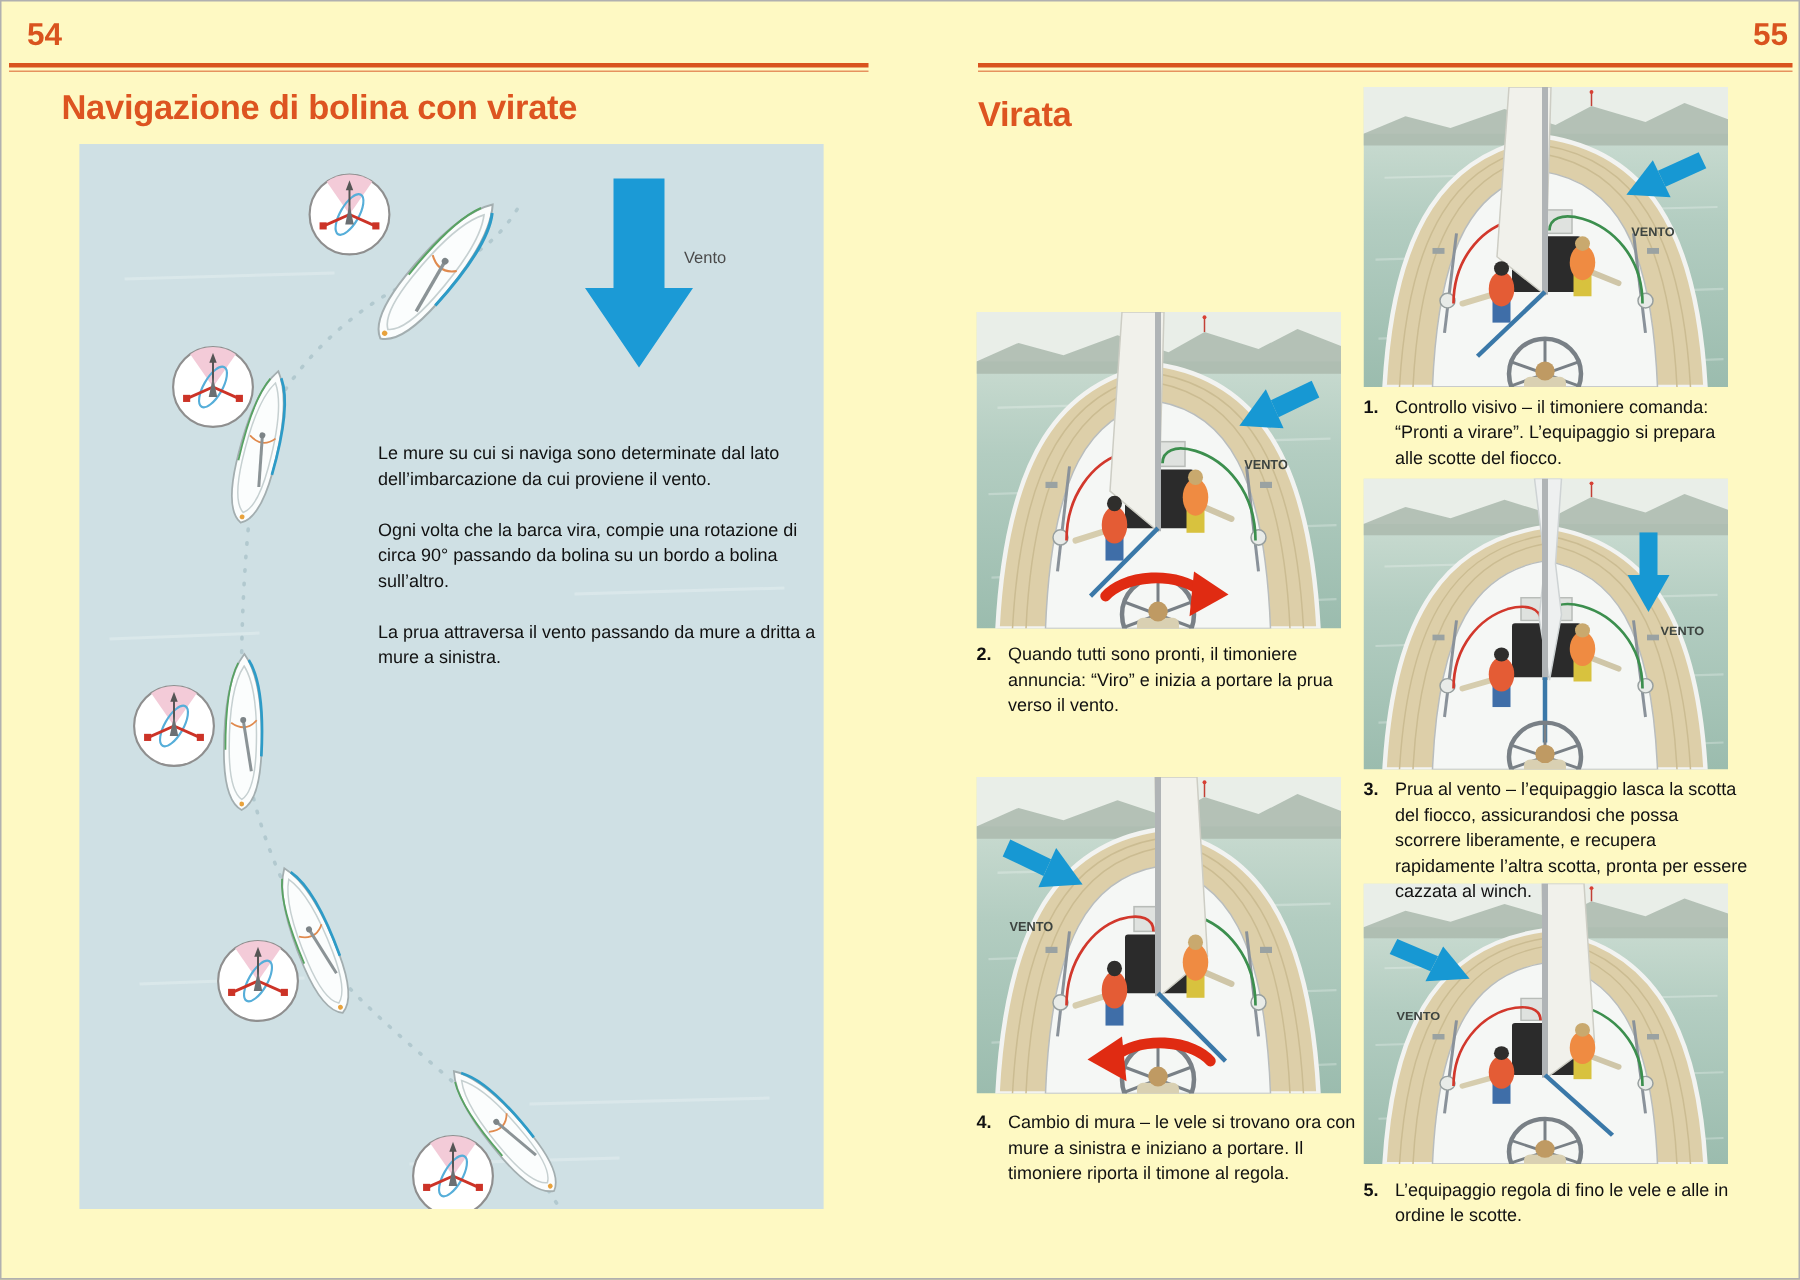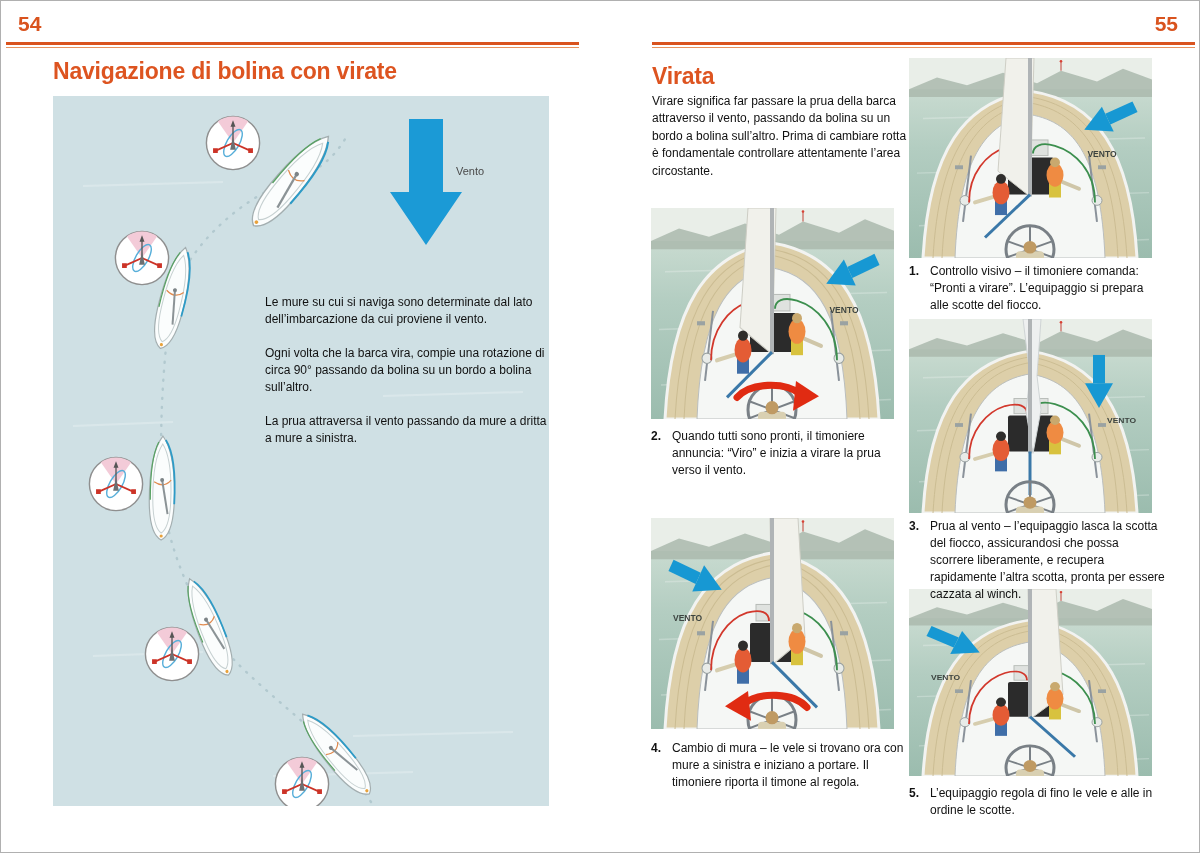--- a/index.html
+++ b/index.html
@@ -1,47 +1,47 @@
 <!DOCTYPE html>
 <html><head>
 <meta charset="utf-8">
 <style>
   :root{ --accent:#d9531e; --rulelight:#e6925f; --panel:#cfe0e4; --wind:#1798d3; }
   html,body{margin:0;padding:0;background:#9a9a9a;}
-  .spread{position:relative;width:1200px;height:853px;background:#ffffff;
+  .spread{position:relative;width:1200px;height:853px;background:#fef9c3;
     border:1px solid #b0b0b0;box-sizing:border-box;overflow:hidden;
     font-family:"Liberation Sans",sans-serif;color:#111;}
   .pagenum{position:absolute;top:11px;font-size:21px;font-weight:700;color:var(--accent);}
-  .pagenum.left{left:17px;} .pagenum.right{right:21px;text-align:center;}
+  .pagenum.left{left:17px;} .pagenum.right{right:7px;text-align:center;}
   .rule{position:absolute;top:41px;}
   .rule .thick{height:3px;background:var(--accent);}
   .rule .thin{height:1px;background:var(--rulelight);margin-top:2px;}
   .title{position:absolute;font-size:23px;font-weight:700;color:#dd5420;letter-spacing:-.2px;}
   .panel{position:absolute;left:52px;top:95px;width:496px;height:710px;background:var(--panel);}
   .panel svg{position:absolute;left:0;top:0;display:block;}
   .panel-text{position:absolute;left:196px;top:198px;width:300px;font-size:12px;line-height:1.42;}
-  .panel-text p{margin:0 0 17px 16px;}
+  .panel-text p{margin:0 0 17px 3px;}
   .intro{position:absolute;left:651px;top:92px;width:256px;font-size:12px;line-height:1.45;}
   .img{position:absolute;}
   .img svg{display:block;width:100%;height:100%;}
   .cap{position:absolute;display:flex;font-size:12px;line-height:1.42;}
   .cap .n{font-weight:700;width:21px;flex:none;}
   .cap .t{flex:1;}
 </style>
 </head>
 <body>
 
 <div class="spread">
 
   <div class="pagenum left">54</div>
   <div class="rule" style="left:5px;width:573px;">
     <div class="thick"></div>
     <div class="thin"></div>
   </div>
-  <div class="title" style="left:52px;top:57px;">Navigazione di bolina con virate</div>
+  <div class="title" style="left:40px;top:57px;">Navigazione di bolina con virate</div>
 
   <div class="panel">
     <svg width="496" height="710" viewBox="0 0 496 710">
       <rect x="0" y="0" width="496" height="710" fill="#cfe0e4"></rect>
 
       <g stroke="#e2edef" stroke-width="2" opacity="0.6">
         <line x1="30" y1="90" x2="170" y2="86"></line>
           <line x1="330" y1="300" x2="470" y2="296"></line>
         <line x1="40" y1="560" x2="150" y2="556"></line>
           <line x1="300" y1="640" x2="460" y2="636"></line>
@@ -117,21 +117,20 @@
       <p>La prua attraversa il vento passando da mure a dritta a mure a sinistra.</p>
     </div>
   </div>
 
   <div class="pagenum right">55</div>
   <div class="rule" style="left:651px;width:543px;">
     <div class="thick"></div>
     <div class="thin"></div>
   </div>
   <div class="title" style="left:651px;top:62px;">Virata</div>
-  <div class="intro">Virare significa far passare la prua della barca attraverso il vento, passando da bolina su un bordo a bolina sull’altro. Prima di cambiare rotta è fondamentale controllare attentamente l’area circostante.</div>
 
   <div class="img" style="left:908px;top:57px;width:243px;height:200px;">
       <svg viewBox="0 0 243 205" preserveAspectRatio="none">
         <defs>
           <linearGradient id="sea0" x1="0" y1="0" x2="0" y2="1">
             <stop offset="0" stop-color="#d4e2d8"></stop>
             <stop offset="0.45" stop-color="#b3cdc1"></stop>
             <stop offset="1" stop-color="#9bbcae"></stop>
           </linearGradient>
         </defs>
@@ -494,21 +493,21 @@
         <text x="22" y="100" text-anchor="start" font-size="8.5" font-weight="bold" fill="#3d4440">VENTO</text>
       </svg>
     </div>
 
   <div class="cap" style="left:908px;top:262px;width:252px;">
     <span class="n">1.</span>
     <span class="t">Controllo visivo – il timoniere comanda: “Pronti a virare”. L’equipaggio si prepara alle scotte del fiocco.</span>
   </div>
   <div class="cap" style="left:650px;top:427px;width:262px;">
     <span class="n">2.</span>
-    <span class="t">Quando tutti sono pronti, il timoniere annuncia: “Viro” e inizia a virare la prua verso il vento.</span>
+    <span class="t">Quando tutti sono pronti, il timoniere annuncia: “Viro” e inizia a portare la prua verso il vento.</span>
   </div>
   <div class="cap" style="left:908px;top:517px;width:256px;">
     <span class="n">3.</span>
     <span class="t">Prua al vento – l’equipaggio lasca la scotta del fiocco, assicurandosi che possa scorrere liberamente, e recupera rapidamente l’altra scotta, pronta per essere cazzata al winch.</span>
   </div>
   <div class="cap" style="left:650px;top:739px;width:262px;">
     <span class="n">4.</span>
     <span class="t">Cambio di mura – le vele si trovano ora con mure a sinistra e iniziano a portare. Il timoniere riporta il timone al regola.</span>
   </div>
   <div class="cap" style="left:908px;top:784px;width:256px;">

